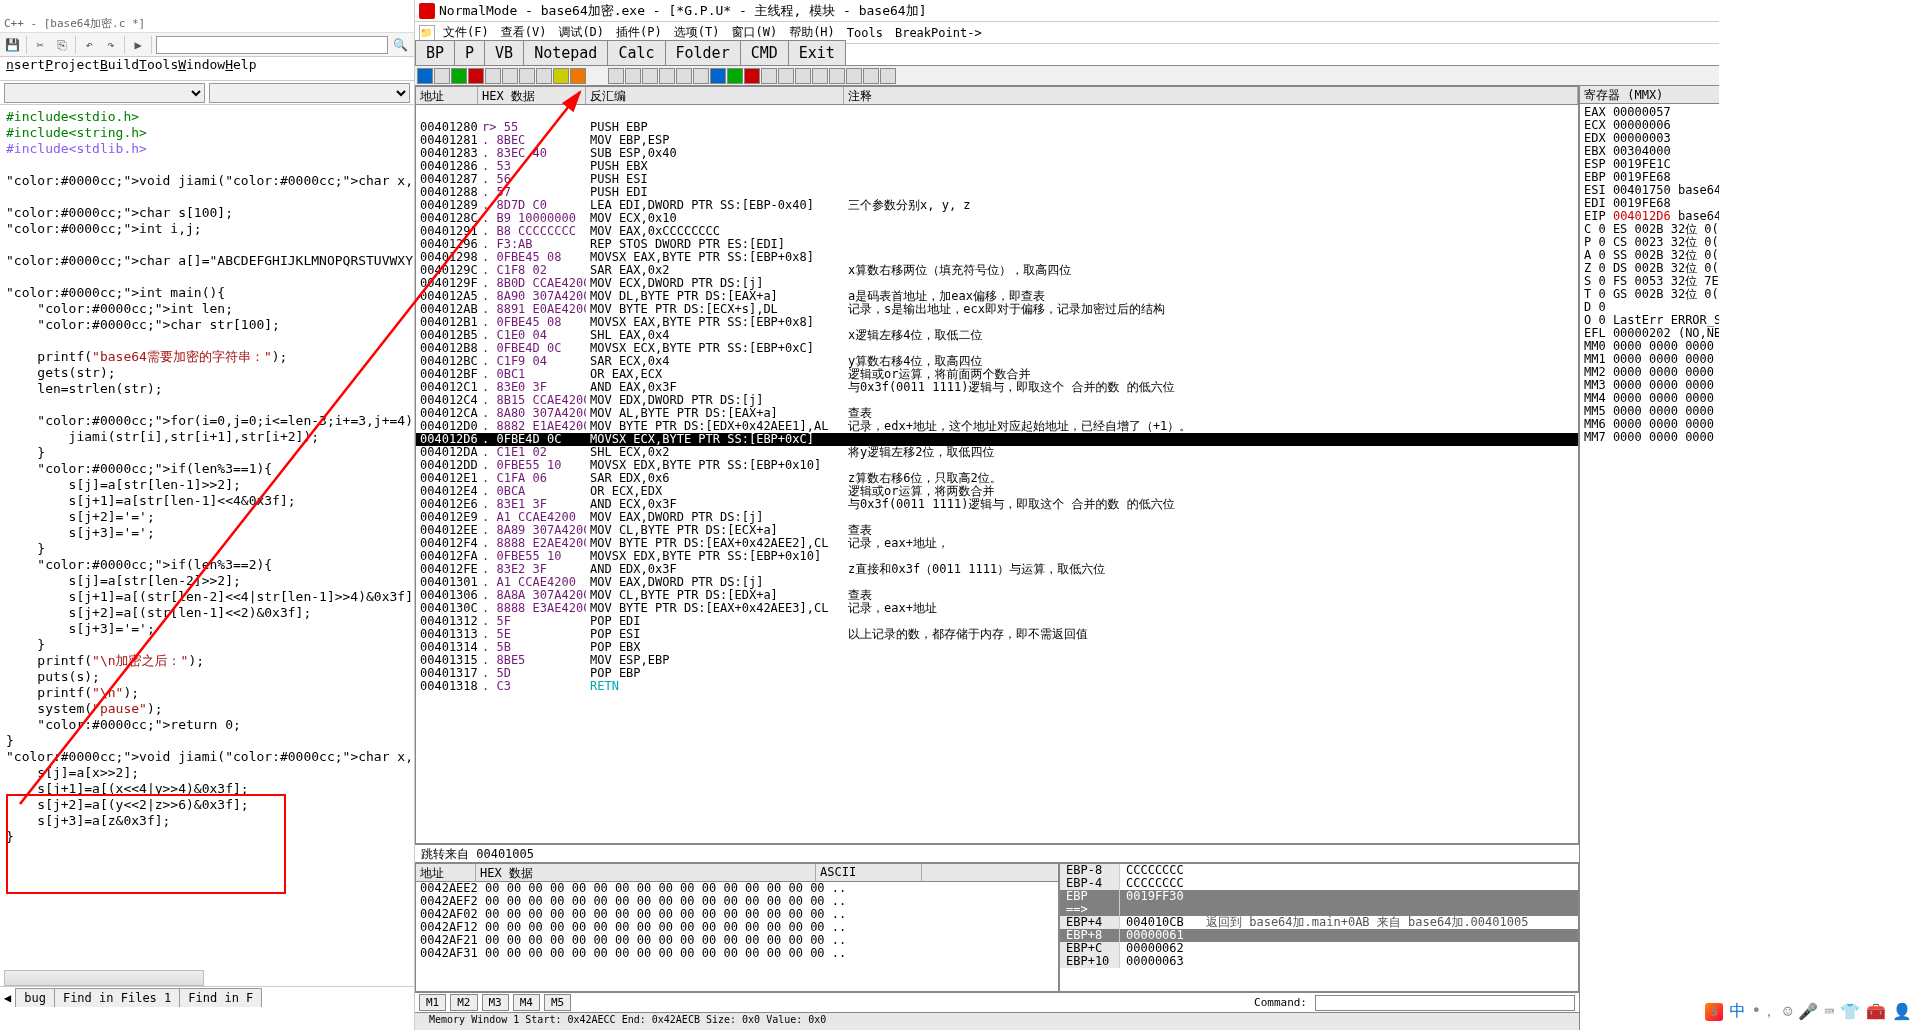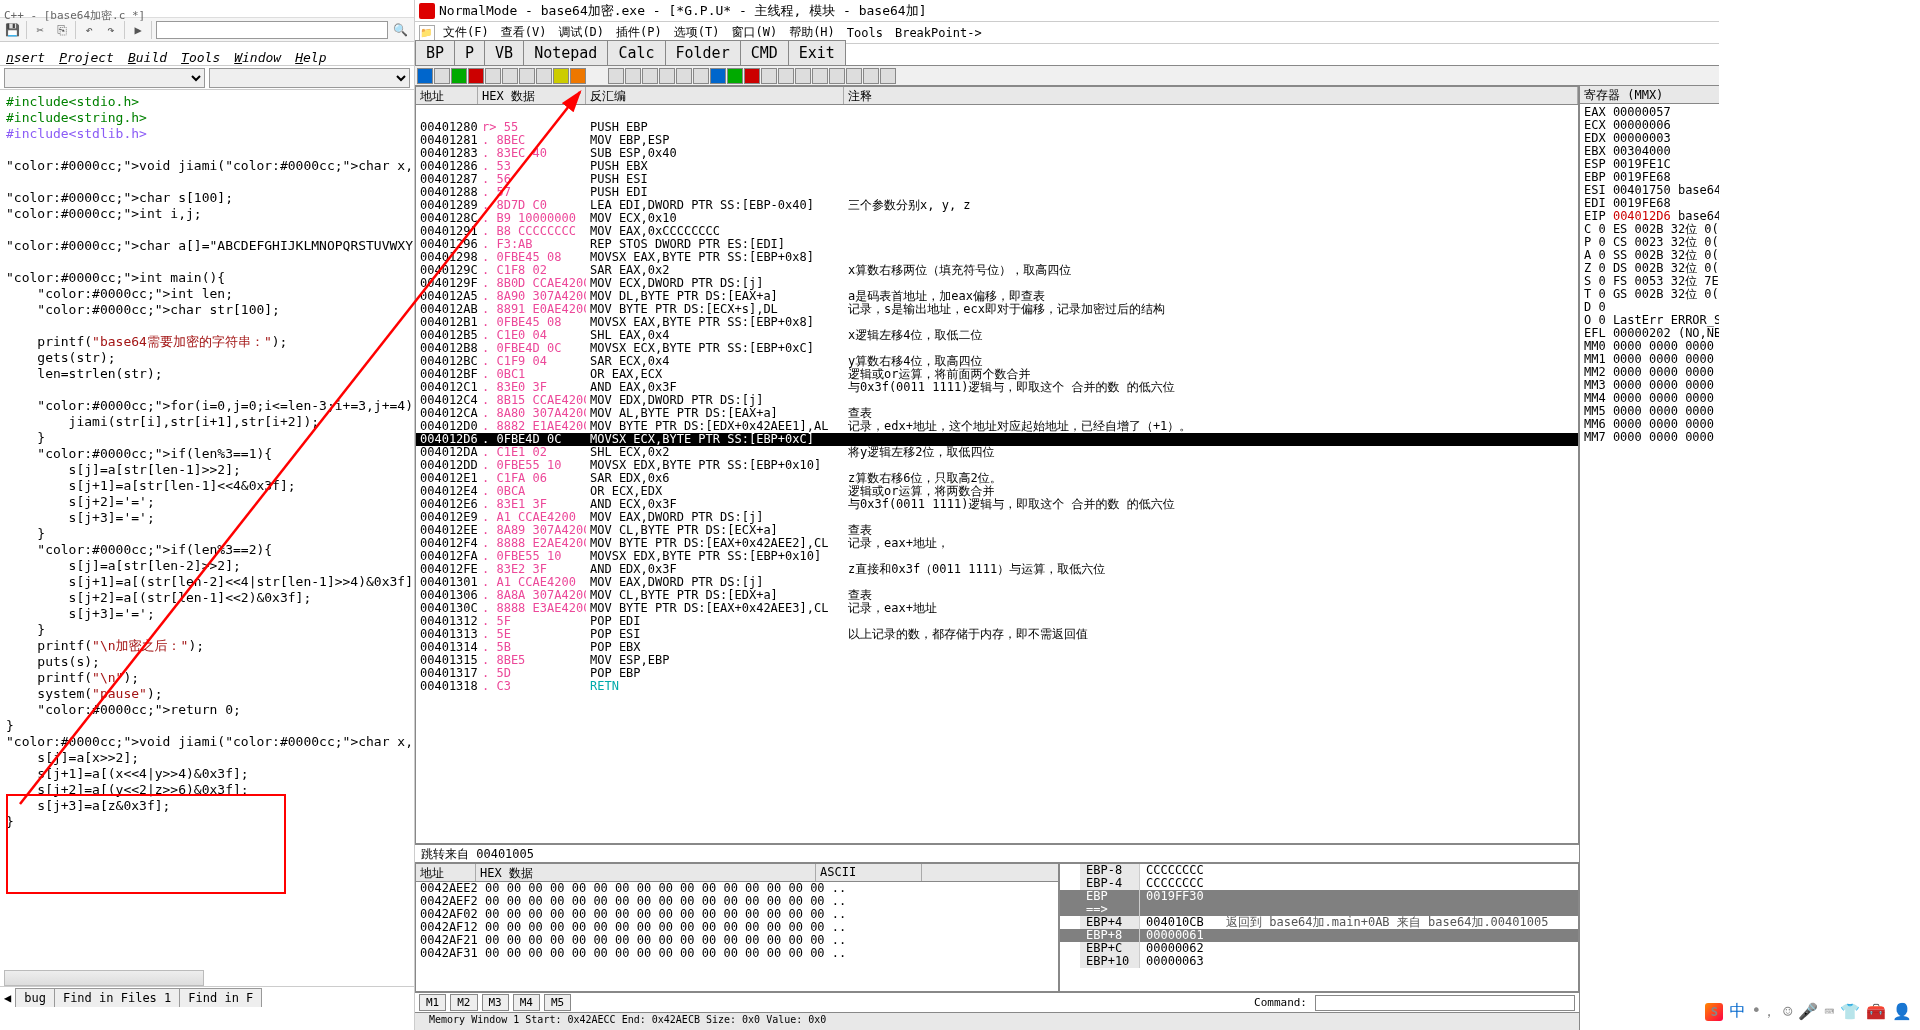--- a/index.html
+++ b/index.html
@@ -1,23 +1,23 @@
 <!DOCTYPE html>
 <html><head>
 <meta charset="utf-8">
 <style>
 *{margin:0;padding:0;box-sizing:border-box;font-family:"Microsoft YaHei",Consolas,monospace;}
 body{background:#fff;font-size:12px;overflow:hidden;width:1920px;height:1030px;position:relative;}
 .ide-pane{position:absolute;left:0;top:0;width:415px;height:1030px;border-right:1px solid #ccc;}
-.ide-title{height:18px;padding:8px 4px;font-size:11px;color:#666;border-bottom:1px solid #ddd;}
+.ide-title{height:18px;padding:16px 4px;font-size:11px;color:#666;border-bottom:1px solid #ddd;}
 .ide-toolbar{height:24px;border-bottom:1px solid #ccc;display:flex;align-items:center;gap:4px;padding:0 4px;background:#f5f5f5;}
 .tb-icon{width:18px;height:18px;display:inline-flex;align-items:center;justify-content:center;font-size:12px;color:#555;border:1px solid transparent;}
 .tb-sep{width:1px;height:18px;background:#ccc;}
 .tb-combo{height:18px;border:1px solid #999;background:#fff;flex:1;font-size:11px;padding:0 2px;}
-.ide-menu{height:24px;display:flex;align-items:flex-end;gap:14px;padding:0 6px;border-bottom:1px solid #ccc;font-size:13px;font-style:italic;}
+.ide-menu{height:24px;display:flex;align-items:flex-start;padding:0 6px;border-bottom:1px solid #ccc;font-size:13px;}
 .ide-menu span{cursor:default;}
 .ide-menu span u{text-decoration:underline;}
 .ide-combos{height:24px;display:flex;gap:4px;padding:2px 4px;border-bottom:1px solid #ccc;}
 .ide-combos select{flex:1;font-size:11px;height:20px;border:1px solid #999;}
 .code-area{padding:4px 6px;font-family:Consolas,monospace;font-size:13px;line-height:16px;white-space:pre;overflow:hidden;height:820px;}
 .redbox{position:absolute;border:2px solid red;pointer-events:none;}
 .ide-tabs{position:absolute;bottom:22px;left:0;width:415px;height:22px;border-top:1px solid #ccc;display:flex;align-items:center;font-size:12px;}
 .ide-tabs .tab{padding:2px 8px;border:1px solid #999;border-bottom:none;background:#eee;margin-right:-1px;white-space:nowrap;}
 .scroll-small{position:absolute;bottom:44px;left:4px;width:200px;height:16px;background:linear-gradient(#eee,#ddd);border:1px solid #bbb;}
 
@@ -42,40 +42,40 @@
 .dhdr{display:flex;background:#e8e8e8;border-bottom:1px solid #888;font-size:12px;height:18px;}
 .dhdr div{border-right:1px solid #aaa;padding:1px 4px;}
 .col-addr{width:62px;}
 .col-hex{width:108px;}
 .col-asm{width:258px;}
 .col-cmt{flex:1;}
 .drows{flex:1;overflow:hidden;font-family:Consolas,monospace;font-size:12px;line-height:13px;margin-top:16px;}
 .drow{display:flex;}
 .drow>div{padding:0 4px;white-space:nowrap;overflow:hidden;}
 .drow .col-addr{background:#fff;}
-.drow .col-hex{color:#ec4899;}
+.drow .col-hex{color:#701a75;}
 .drow .col-asm{color:#000;}
 .drow .col-cmt{color:#000;}
 .drow.hl{background:#000;color:#fff;}
 .drow.hl>div,.drow.hl .col-addr,.drow.hl .col-hex,.drow.hl .col-asm{color:#fff;background:#000;}
 .asm-retn{color:#0aa;}
 .info-line{height:18px;border-top:1px solid #888;padding:1px 6px;font-size:12px;}
 .hexdump-row{height:130px;display:flex;border-top:1px solid #888;}
 .hexdump{flex:1;border:1px solid #888;display:flex;flex-direction:column;font-family:Consolas,monospace;font-size:12px;}
 .hexhdr{display:flex;background:#e8e8e8;border-bottom:1px solid #888;height:18px;}
 .hexhdr div{border-right:1px solid #aaa;padding:1px 4px;}
 .hx-addr{width:60px;}
 .hx-hex{width:340px;}
 .hx-asc{width:106px;}
 .hexrows div{white-space:nowrap;padding:0 4px;line-height:13px;}
 .stack{width:520px;border:1px solid #888;display:flex;flex-direction:column;font-family:Consolas,monospace;font-size:12px;}
 .srows{overflow:hidden;}
 .srow{display:flex;line-height:13px;}
 .srow>div{padding:0 6px;}
-.srow .sa{width:60px;background:#e8e8e8;border-right:1px solid #ccc;margin-left:20px;}
+.srow .sa{width:60px;background:#e8e8e8;border-right:1px solid #ccc;}
 .srow .sv{width:80px;}
 .srow .sc{flex:1;color:#555;}
 .srow.hl{background:#808080;color:#fff;}
 .srow.hl .sa{background:#808080;}
 .memtabs{height:20px;border-top:1px solid #888;display:flex;align-items:center;gap:4px;padding:0 4px;font-size:11px;}
 .memtabs .mtab{padding:1px 6px;border:1px solid #888;background:#eee;}
 .cmd-lbl{margin-left:auto;margin-right:4px;}
 .cmd-input{width:260px;height:16px;border:1px solid #888;font-size:11px;}
 .statusbar{height:18px;border-top:1px solid #888;background:#e8e8e8;font-size:10px;padding:1px 14px;}
 .reg-pane{width:140px;border-left:1px solid #888;display:flex;flex-direction:column;}

